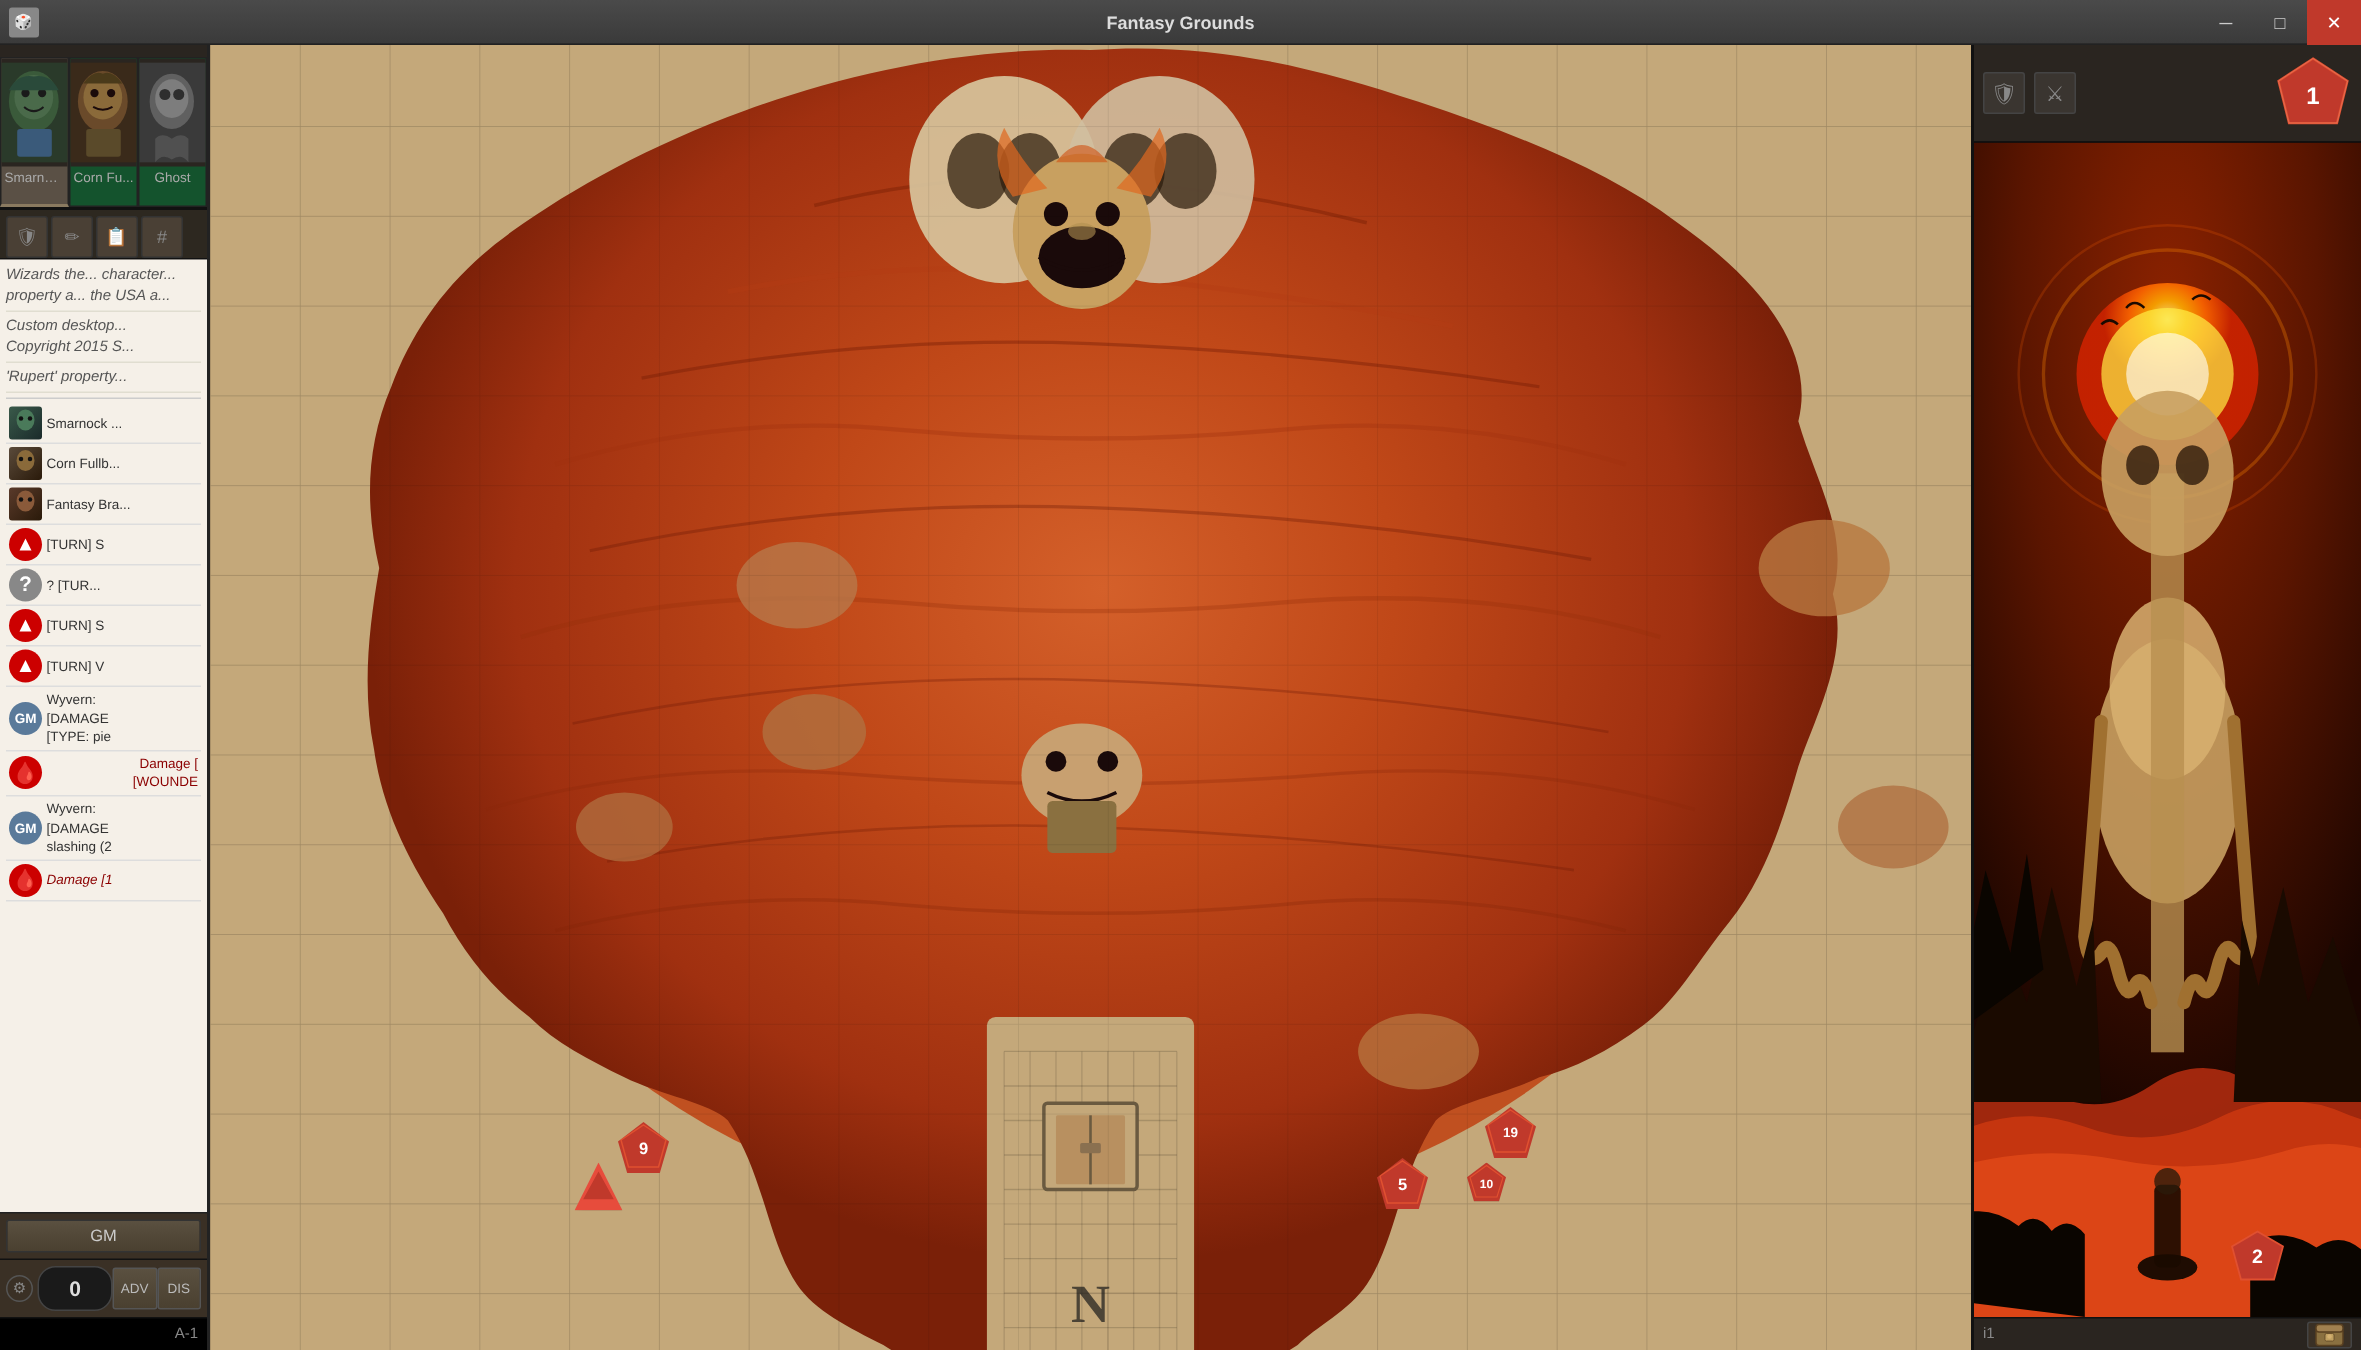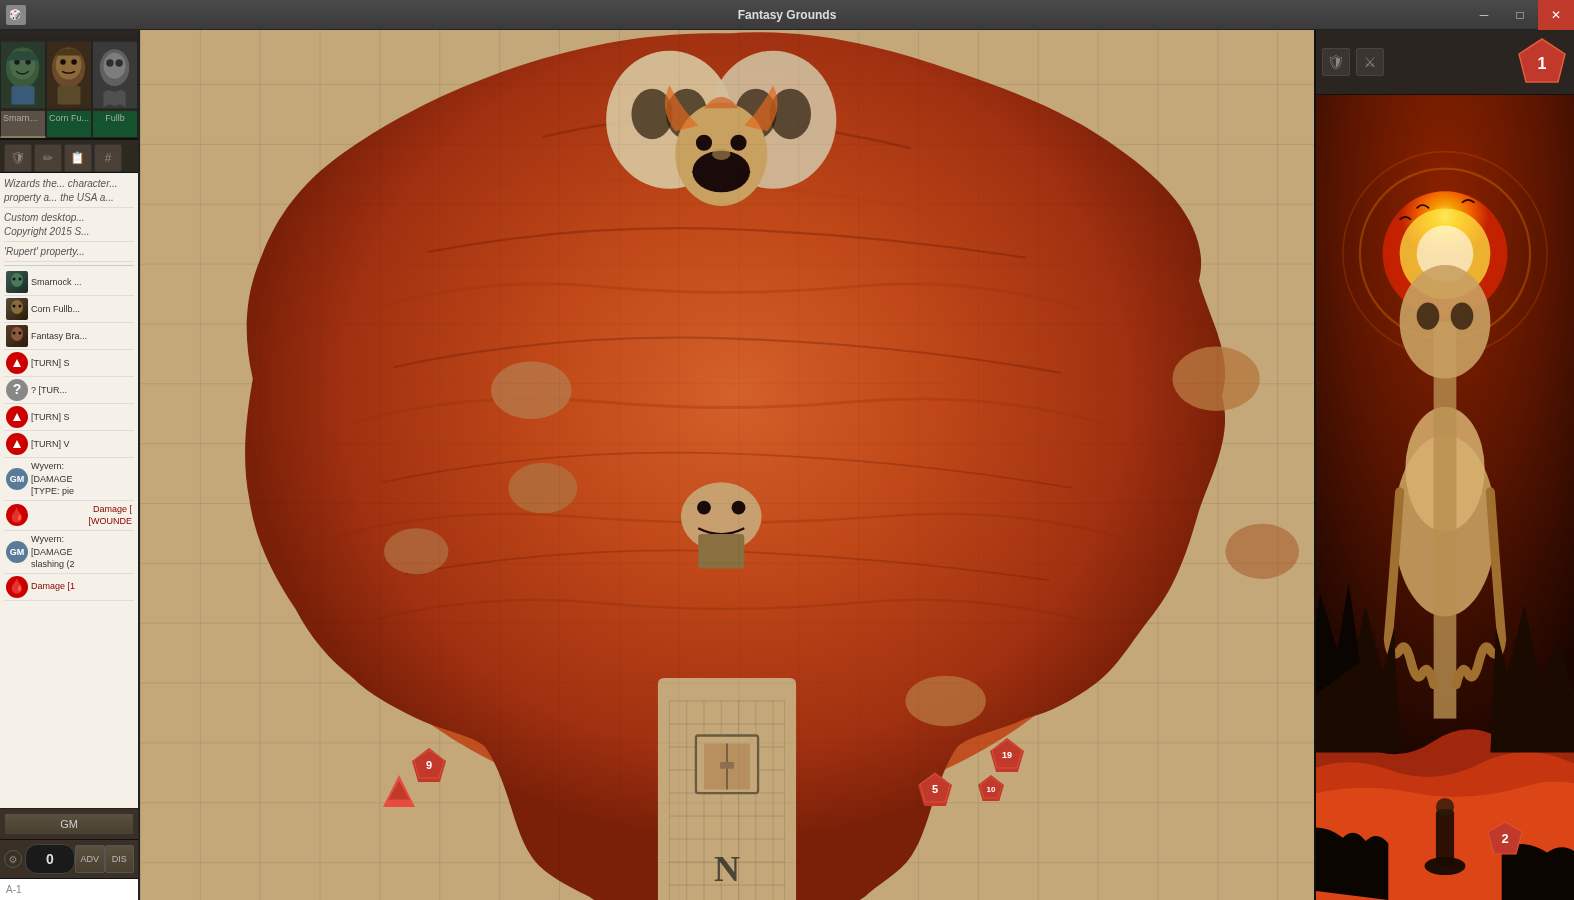--- a/index.html
+++ b/index.html
@@ -219,28 +219,28 @@
       font-size: 9px;
       cursor: pointer;
       border-radius: 2px;
       text-align: center;
       display: flex; align-items: center; justify-content: center;
     }
 
     
     #status-bar {
       height: 22px;
-      background: #ffffff;
+      background: #000000;
       display: flex;
       align-items: center;
       padding: 0 6px;
       border-top: 1px solid #111;
       font-size: 10px;
       color: #888;
-      justify-content: flex-start;
+      justify-content: flex-end;
     }
 
     
     #map-area {
       flex: 1;
       background: #4a3a2a;
       position: relative;
       overflow: hidden;
     }
 
@@ -430,21 +430,21 @@
         <div class="char-portrait portrait-svg-ghost">
           <svg width="65" height="72" viewBox="0 0 65 72">
             <rect width="65" height="72" fill="#3a3a3a"></rect>
             <ellipse cx="32" cy="28" rx="16" ry="20" fill="#7a7a7a" opacity="0.6"></ellipse>
             <ellipse cx="32" cy="26" rx="12" ry="14" fill="#9a9a9a" opacity="0.5"></ellipse>
             <circle cx="27" cy="23" r="4" fill="#1a1a1a" opacity="0.8"></circle>
             <circle cx="37" cy="23" r="4" fill="#1a1a1a" opacity="0.8"></circle>
             <path d="M20 55 Q25 50 32 55 Q39 50 44 55 L44 72 Q39 65 32 70 Q25 65 20 72Z" fill="#5a5a5a" opacity="0.7"></path>
           </svg>
         </div>
-        <span class="char-name">Fullb</span>
+        <span class="char-name">Ghost</span>
       </div>
     </div>
 
     <div id="char-sheet-tabs">
       <div class="sheet-tab">🛡</div>
       <div class="sheet-tab">✏</div>
       <div class="sheet-tab">📋</div>
       <div class="sheet-tab">#</div>
     </div>
 
@@ -527,21 +527,21 @@
       <div class="combat-entry">
         <div style="width:22px;height:22px;background:#c00;border-radius:50%;display:flex;align-items:center;justify-content:center;font-size:14px;">🩸</div>
         <span class="entry-name" style="color:#8B0000;font-size:9px;text-align:right;">Damage [<br>[WOUNDE</span>
       </div>
       <div class="combat-entry">
         <div style="width:22px;height:22px;background:#5a7a9a;border-radius:50%;display:flex;align-items:center;justify-content:center;font-size:9px;font-weight:bold;color:#fff;flex-shrink:0;">GM</div>
         <span class="entry-name" style="color:#333;font-size:9px;">Wyvern:<br>[DAMAGE<br>slashing (2</span>
       </div>
       <div class="combat-entry">
         <div style="width:22px;height:22px;background:#c00;border-radius:50%;display:flex;align-items:center;justify-content:center;font-size:14px;">🩸</div>
-        <span class="entry-name" style="color:#8B0000;font-size:9px;">Damage [1</span>
+        <span class="entry-name" style="color:#8B0000;font-size:9px;font-style:italic;">Damage [1</span>
       </div>
     </div>
 
     <div id="gm-section">
       <button class="gm-btn">GM</button>
     </div>
 
     <div id="initiative-row">
       <div style="display:flex;align-items:center;gap:3px;">
         <div style="width:18px;height:18px;background:#3a3025;border:1px solid #555;border-radius:50%;display:flex;align-items:center;justify-content:center;cursor:pointer;font-size:10px;color:#888;">⚙</div>
@@ -803,20 +803,31 @@
           <ellipse cx="130" cy="680" rx="18" ry="8" fill="#0a0500" opacity="0.9"></ellipse>
           <rect x="122" y="630" width="16" height="50" fill="#1a0a00" opacity="0.9" rx="4"></rect>
           <ellipse cx="130" cy="628" rx="8" ry="8" fill="#2a1a0a" opacity="0.8"></ellipse>
 
           <path d="M0 700 L0 650 Q20 640 40 655 Q50 645 60 658 Q70 648 80 660 L80 710Z" fill="#0a0500"></path>
           <path d="M180 710 L180 665 Q200 655 220 668 Q235 658 248 670 Q255 660 260 668 L260 710Z" fill="#0a0500"></path>
         </svg>
       </div>
     </div>
 
+    <div id="right-bottom-bar">
+      <span>i1</span>
+      <div class="right-corner-btn">
+        <svg width="20" height="16" viewBox="0 0 20 16">
+          <rect x="1" y="4" width="18" height="11" fill="#8a7040" rx="2" stroke="#5a4020" stroke-width="1"></rect>
+          <rect x="1" y="1" width="18" height="5" fill="#a08050" rx="2" stroke="#5a4020" stroke-width="1"></rect>
+          <rect x="7" y="7" width="6" height="5" fill="#c0a060" rx="1" stroke="#5a4020" stroke-width="0.5"></rect>
+          <circle cx="10" cy="9" r="1.5" fill="#d4b070"></circle>
+        </svg>
+      </div>
+    </div>
 
     <div style="position:absolute;right:50px;bottom:40px;">
       <svg width="38" height="38" viewBox="0 0 38 38">
         <polygon points="19,2 36,12 30,34 8,34 2,12" fill="#c0392b" stroke="#e05030" stroke-width="1.2"></polygon>
         <text x="19" y="23" text-anchor="middle" fill="white" font-size="13" font-weight="bold" font-family="Arial">2</text>
       </svg>
     </div>
 
   </div>
 

